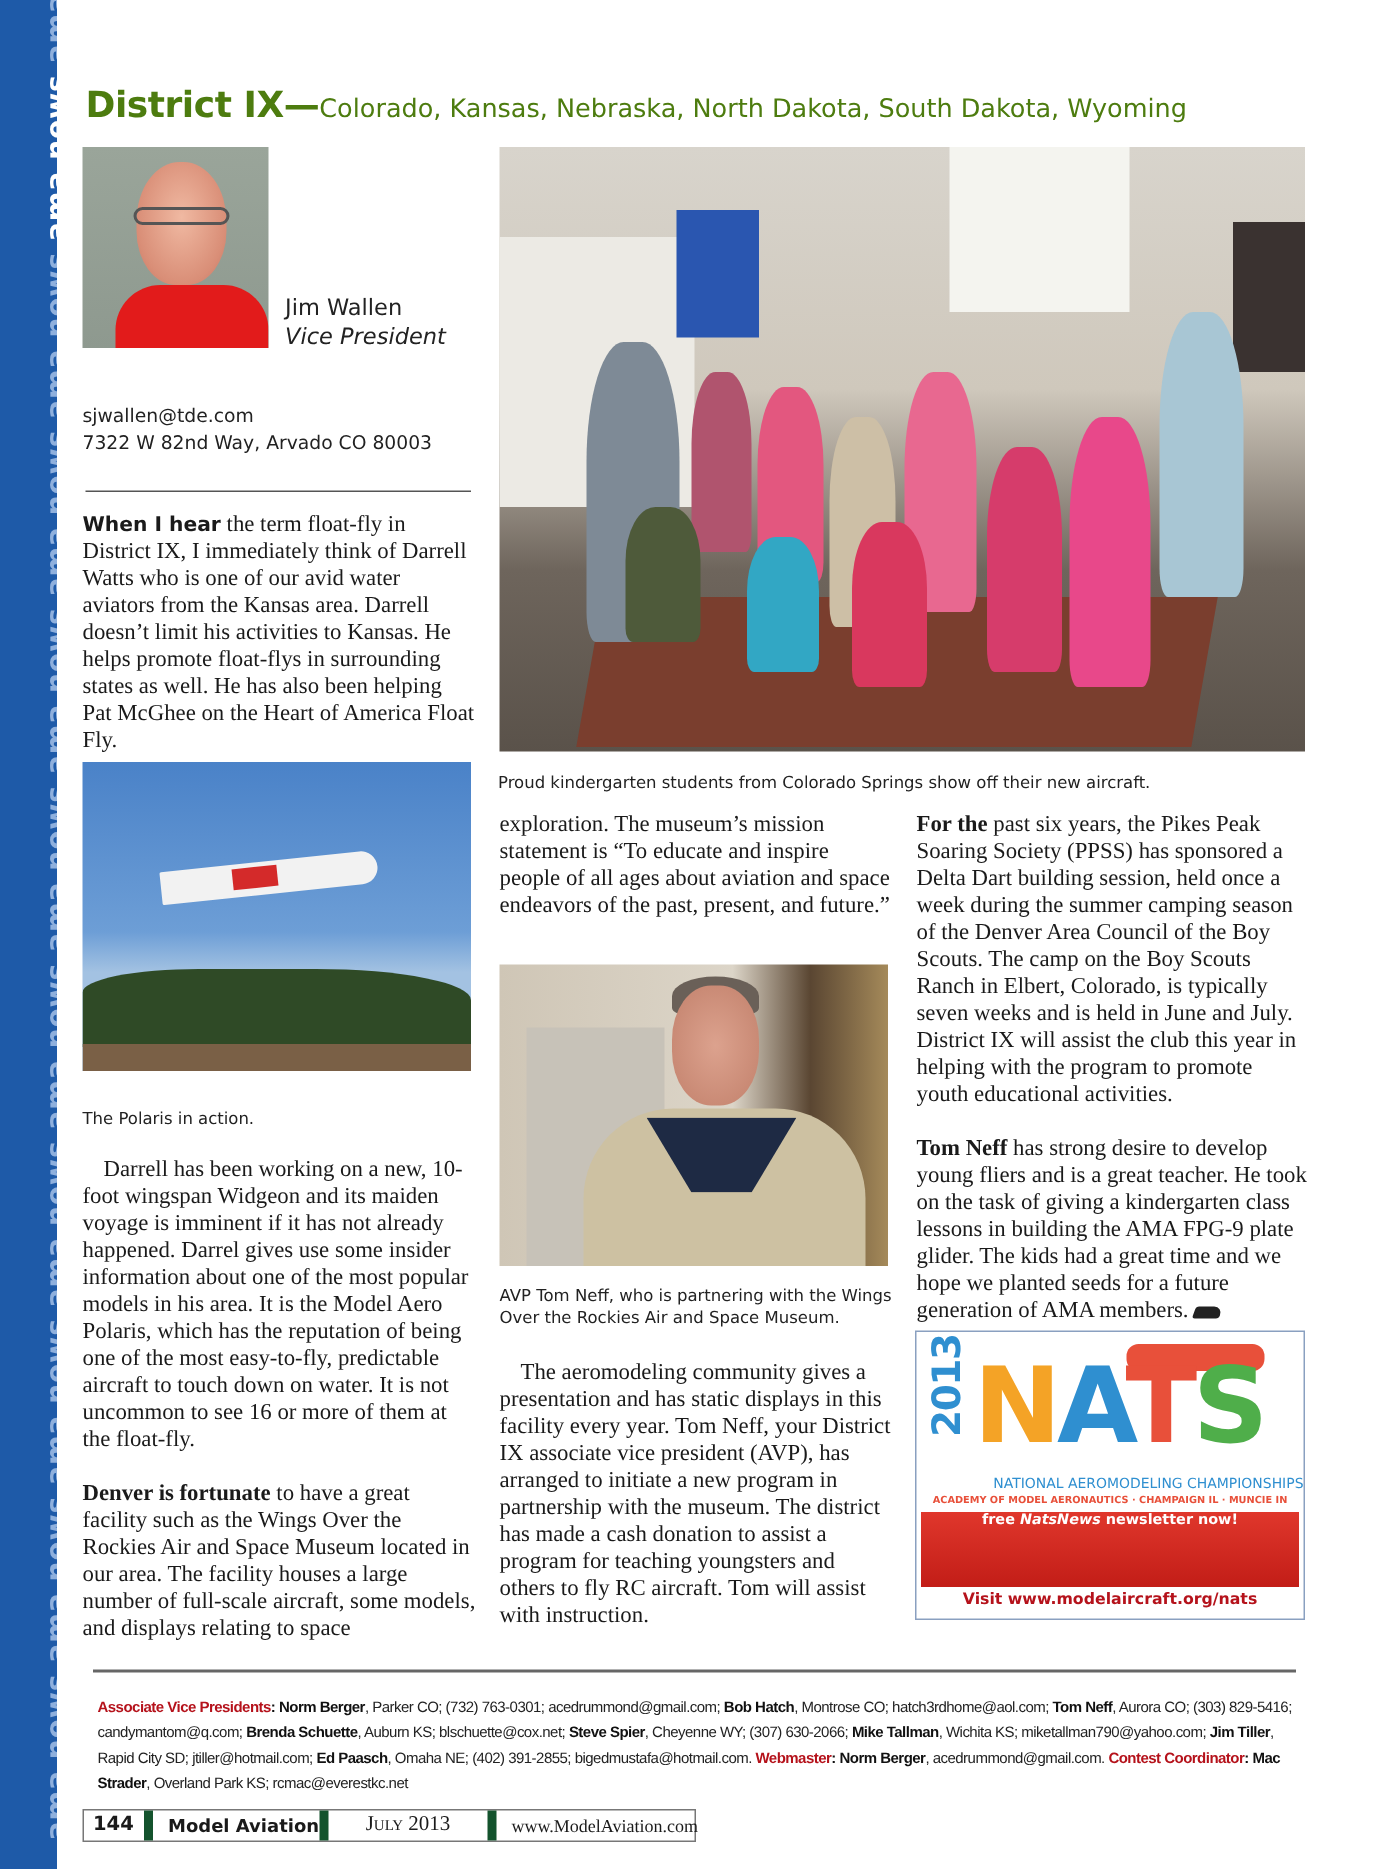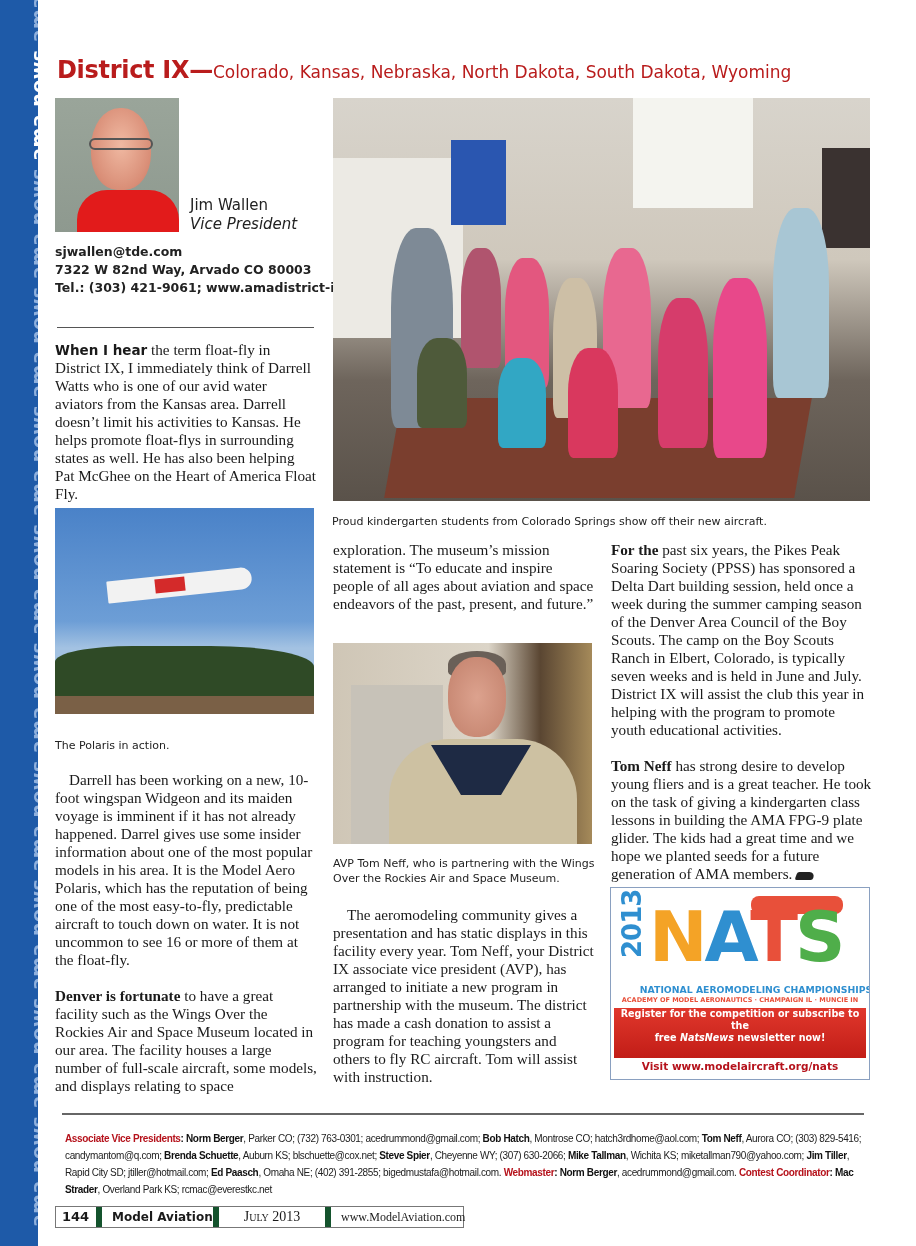--- a/index.html
+++ b/index.html
@@ -3,33 +3,33 @@
 <meta charset="utf-8">
 <style>
   html, body { margin:0; padding:0; }
   body { width:916px; height:1246px; background:#ffffff; position:relative; overflow:hidden; font-family:"Liberation Serif", serif; color:#1a1a1a; }
 
   
   .spine { position:absolute; left:0; top:0; width:38px; height:1246px; background:#1e5aa8; overflow:hidden; }
   .spine-text { position:absolute; left:19px; top:1246px; transform-origin:0 0; transform:rotate(-90deg); white-space:nowrap; font-family:"DejaVu Sans", sans-serif; font-size:19px; font-weight:bold; color:#8fb0dd; letter-spacing:0.5px; line-height:38px; height:38px; margin-top:-19px; }
   .spine-text b { color:#ffffff; }
 
-  .headline { position:absolute; left:57px; top:56px; font-family:"DejaVu Sans", sans-serif; color:#b91c1c; white-space:nowrap; }
+  .headline { position:absolute; left:57px; top:56px; font-family:"DejaVu Sans", sans-serif; color:#4d7c0f; white-space:nowrap; }
   .headline .main { font-size:24px; font-weight:bold; letter-spacing:-0.3px; }
   .headline .sub { font-size:17px; }
 
   .photo { position:absolute; overflow:hidden; }
   .ph-vp { left:55px; top:98px; width:124px; height:134px; background:linear-gradient(180deg,#9aa59a 0%,#8e998f 100%); }
   .ph-vp .head { position:absolute; left:36px; top:10px; width:60px; height:82px; background:radial-gradient(ellipse at 50% 45%, #f0b9a2 0%, #d98e77 70%, #c07562 100%); border-radius:48% 48% 44% 44%; }
   .ph-vp .glass { position:absolute; left:34px; top:40px; width:64px; height:12px; border:2px solid #555; border-radius:6px; box-sizing:border-box; }
   .ph-vp .shirt { position:absolute; left:22px; top:92px; width:102px; height:44px; background:#e21b1b; border-radius:30px 30px 0 0; }
 
   .vp-name { position:absolute; left:190px; top:196px; font-family:"DejaVu Sans", sans-serif; font-size:15px; line-height:19px; color:#222; }
   .vp-name i { display:block; }
-  .contact { position:absolute; left:55px; top:243px; font-family:"DejaVu Sans", sans-serif; font-size:12.5px; line-height:18px; color:#222;font-weight:bold; }
+  .contact { position:absolute; left:55px; top:268px; font-family:"DejaVu Sans", sans-serif; font-size:12.5px; line-height:18px; color:#222; }
   .rule1 { position:absolute; left:57px; top:327px; width:257px; height:1px; background:#555; }
 
   .col { position:absolute; font-size:15.2px; line-height:18px; color:#1a1a1a; }
   .col p { margin:0 0 18px 0; }
   .col .lead { font-weight:bold; }
   .col .lead-sans { font-family:"DejaVu Sans", sans-serif; font-weight:bold; font-size:13.5px; }
   .indent { text-indent:14px; }
 
   .caption { position:absolute; font-family:"DejaVu Sans", sans-serif; font-size:11px; line-height:15px; color:#222; }
 
@@ -56,21 +56,21 @@
   .ph-tom .hair { position:absolute; left:115px; top:8px; width:58px; height:26px; background:#6a6058; border-radius:50% 50% 20% 20%; }
   .ph-tom .jacket { position:absolute; left:56px; top:96px; width:188px; height:106px; background:#cdc1a2; border-radius:60px 60px 0 0; }
   .ph-tom .collar { position:absolute; left:98px; top:102px; width:100px; height:50px; background:#1e2a44; clip-path:polygon(0 0,100% 0,70% 100%,30% 100%); }
 
   
   .ad { position:absolute; left:610px; top:887px; width:260px; height:193px; border:1px solid #8aa0c0; box-sizing:border-box; background:#fff; overflow:hidden; font-family:"DejaVu Sans", sans-serif; }
   .ad .year { position:absolute; left:6px; top:70px; transform-origin:0 0; transform:rotate(-90deg); font-size:26px; font-weight:bold; color:#2f8fd0; letter-spacing:-1px; }
   .ad .nats { position:absolute; left:38px; top:8px; font-size:70px; font-weight:bold; line-height:82px; letter-spacing:-3px; }
   .ad .n { color:#f4a326; } .ad .a { color:#2f8fd0; } .ad .t { color:#e8503a; } .ad .s { color:#4fae4a; }
   .ad .plane { position:absolute; left:140px; top:8px; width:92px; height:18px; background:#e8503a; border-radius:8px; }
-  .ad .nac { position:absolute; left:16px; width:100%; text-align:center; top:96px; font-size:9.3px; font-weight:bold; color:#2f8fd0; white-space:nowrap; }
+  .ad .nac { position:absolute; left:0; width:100%; text-align:right; top:96px; font-size:9.3px; font-weight:normal; color:#2f8fd0; white-space:nowrap; }
   .ad .acad { position:absolute; left:0; width:100%; text-align:center; top:108px; font-size:6.5px; font-weight:bold; color:#e8503a; white-space:nowrap; }
   .ad .banner { position:absolute; left:3px; top:120px; width:252px; height:50px; background:linear-gradient(180deg,#e0372c 0%,#c21d17 100%); color:#fff; text-align:center; }
   .ad .banner .b1 { font-size:14.5px; font-weight:bold; line-height:20px; margin-top:2px; }
   .ad .banner .b2 { font-size:9.6px; font-weight:bold; line-height:12px; }
   .ad .visit { position:absolute; left:0; width:100%; top:172px; text-align:center; font-size:10.5px; font-weight:bold; color:#b5121b; }
 
   .end-mark { display:inline-block; width:18px; height:8px; background:#222; border-radius:2px 6px 2px 2px; vertical-align:middle; margin-left:4px; transform:skewX(-20deg); }
 
   .rule2 { position:absolute; left:62px; top:1113px; width:802px; height:2px; background:#666; }
   .avp { position:absolute; left:65px; top:1130px; width:800px; font-family:"Liberation Sans", sans-serif; font-size:10px; line-height:17px; color:#222; letter-spacing:-0.35px; }
@@ -103,21 +103,20 @@
     <div class="head"></div>
     <div class="glass"></div>
 </div>
 <div class="vp-name">
   <span>Jim Wallen</span>
   <i>Vice President</i>
 </div>
 <div class="contact">
   <div>sjwallen@tde.com</div>
   <div>7322 W 82nd Way, Arvado CO 80003</div>
-  <div>Tel.: (303) 421-9061; www.amadistrict-ix.org</div>
 </div>
 <div class="rule1"></div>
 
 <div class="col" style="left:55px; top:341px; width:262px;">
   <p><span class="lead-sans">When I hear</span><span> the term float-fly in District IX, I immediately think of Darrell Watts who is one of our avid water aviators from the Kansas area. Darrell doesn’t limit his activities to Kansas. He helps promote float-flys in surrounding states as well. He has also been helping Pat McGhee on the Heart of America Float Fly.</span></p>
 </div>
 
 <div class="photo ph-pol">
   <div class="trees"></div>
     <div class="field"></div>
@@ -175,21 +174,20 @@
 
 <div class="ad">
   <div class="year">2013</div>
   <div class="plane"></div>
   <div class="nats">
     <span class="n">N</span><span class="a">A</span><span class="t">T</span><span class="s">S</span>
   </div>
   <div class="nac">NATIONAL AEROMODELING CHAMPIONSHIPS</div>
   <div class="acad">ACADEMY OF MODEL AERONAUTICS · CHAMPAIGN IL · MUNCIE IN</div>
   <div class="banner">
-    <div class="b2">Register for the competition or subscribe to the</div>
     <div class="b2"><span>free </span><i>NatsNews</i><span> newsletter now!</span></div>
   </div>
   <div class="visit">Visit www.modelaircraft.org/nats</div>
 </div>
 
 <div class="rule2"></div>
 
 <div class="avp">
   <span class="red">Associate Vice Presidents</span><b>: </b><b>Norm Berger</b><span>, Parker CO; (732) 763-0301; acedrummond@gmail.com; </span><b>Bob Hatch</b><span>, Montrose CO; hatch3rdhome@aol.com; </span><b>Tom Neff</b><span>, Aurora CO; (303) 829-5416; candymantom@q.com; </span><b>Brenda Schuette</b><span>, Auburn KS; blschuette@cox.net; </span><b>Steve Spier</b><span>, Cheyenne WY; (307) 630-2066; </span><b>Mike Tallman</b><span>, Wichita KS; miketallman790@yahoo.com; </span><b>Jim Tiller</b><span>, Rapid City SD; jtiller@hotmail.com; </span><b>Ed Paasch</b><span>, Omaha NE; (402) 391-2855; bigedmustafa@hotmail.com. </span><span class="red">Webmaster</span><b>: </b><b>Norm Berger</b><span>, acedrummond@gmail.com. </span><span class="red">Contest Coordinator</span><b>: </b><b>Mac Strader</b><span>, Overland Park KS; rcmac@everestkc.net</span>
 </div>

